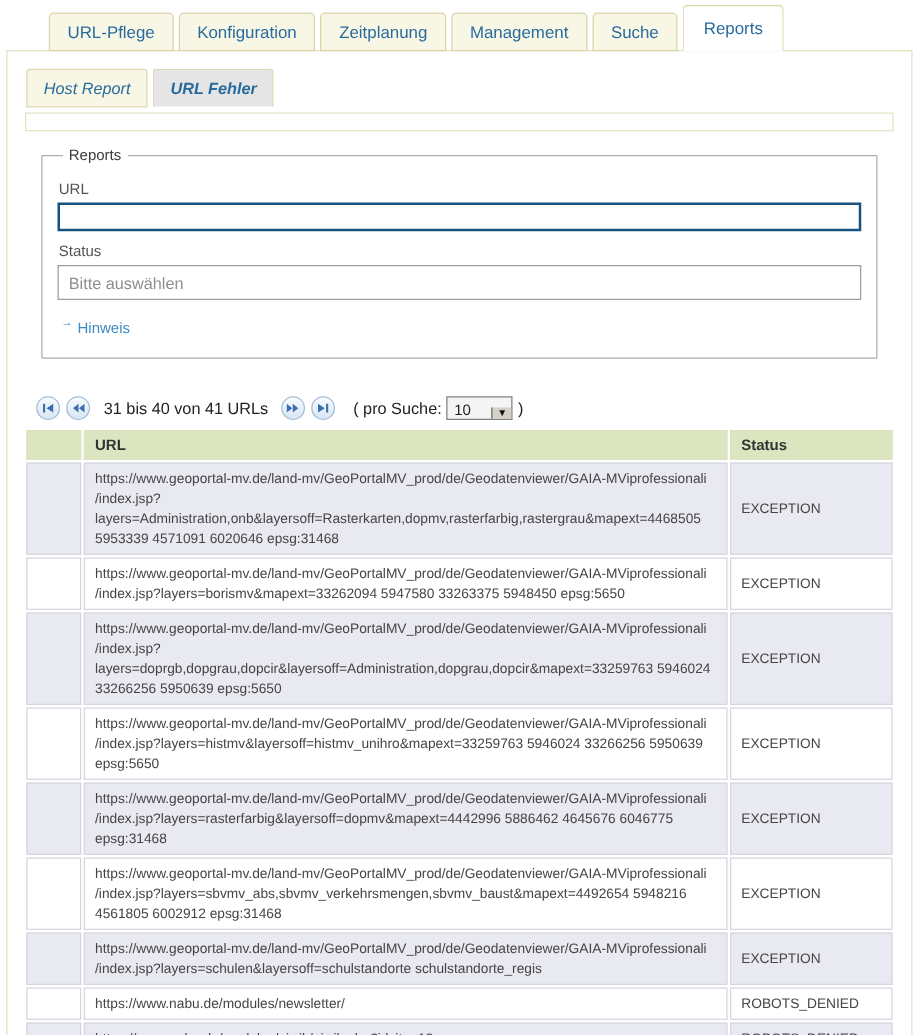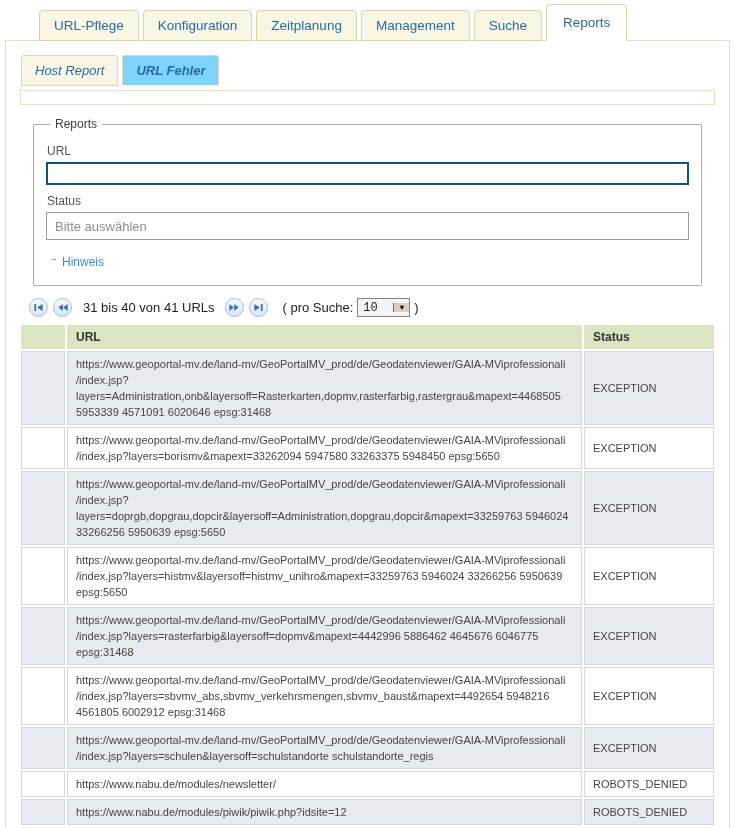--- a/index.html
+++ b/index.html
@@ -12,42 +12,42 @@
   .tab.active{background:#fff;border-color:#d9d5a7;border-bottom-color:#fff;
     padding:10px 16px 10px;font-size:13.5px;}
   
   .page{margin:0 5px;border:1px solid #e3e0c0;background:#fff;padding:13px 13px 14px;
     min-height:760px;box-sizing:border-box;}
   
   .subtabbar{padding:1px 0 0 2px;margin-bottom:-1px;position:relative;z-index:2;white-space:nowrap;}
   .subtab{display:inline-block;padding:7px 13px;margin-right:4px;background:#f8f7e6;
     border:1px solid #ddd9b0;border-radius:3px 3px 0 0;color:#2a6b9d;
     font-size:13px;font-style:italic;cursor:pointer;text-align:center;}
-  .subtab.active{background:#7dd3fc;border-bottom-color:#fff;font-weight:bold;}
+  .subtab.active{background:#e5e5e5;border-bottom-color:#fff;font-weight:bold;}
   .msgstrip{margin:5px 1px 12px;border:1px solid #e6e3c4;height:13px;background:#fff;}
   
   fieldset.filter{margin:0 14px;border:1px solid #adadad;padding:4px 12px 15px;border-radius:1px;}
   fieldset.filter legend{font-size:12px;color:#3c3c3c;padding:0 5px;margin-left:4px;}
   .field-label{font-size:12px;color:#545454;margin:9px 0 4px 1px;}
   .url-input{display:block;width:100%;box-sizing:border-box;height:23px;border:2px solid #15517d;
     background:#fff;font-size:13px;padding:0 6px;outline:none;font-family:inherit;}
   .status-select{box-sizing:border-box;width:100%;border:1px solid #9d9d9d;background:#fff;
     color:#8e8e8e;font-size:13px;padding:6px 8px 5px;cursor:pointer;}
   .hinweis{margin:13px 0 0 3px;font-size:12px;color:#3f8cc5;cursor:pointer;display:inline-block;}
   .hinweis .arrow{font-size:9px;vertical-align:super;margin-right:4px;display:inline-block;}
   
-  .pagebar{display:flex;align-items:center;margin:12px 0 6px 10px;font-size:13px;color:#222;}
+  .pagebar{display:flex;align-items:center;margin:30px 0 6px 10px;font-size:13px;color:#222;}
   .pgbtn{width:17px;height:17px;border-radius:50%;border:1px solid #a3bcd9;margin-right:5px;
     background:linear-gradient(#f6fafd,#d9e6f4);display:inline-flex;align-items:center;
     justify-content:center;cursor:pointer;box-shadow:inset 0 1px 0 #fff;}
   .pgbtn svg{display:block;}
   .pg-range{margin:0 10px 0 6px;}
   .pg-per{margin-left:10px;display:flex;align-items:center;}
-  .ps-select{display:inline-flex;align-items:center;border:1px solid #828282;background:#f4f4f4;
-    height:17px;margin:0 4px;cursor:pointer;font-family:Liberation Mono, monospace;}
+  .ps-select{display:inline-flex;align-items:flex-end;border:1px solid #828282;background:#f4f4f4;
+    height:17px;margin:0 4px;cursor:pointer;}
   .ps-val{padding:1px 12px 0 5px;font-size:12px;color:#222;min-width:18px;}
   .ps-btn{width:15px;background:#d4d0c8;border-left:1px solid #6d6d6d;display:flex;
     align-items:center;justify-content:center;font-size:8px;color:#111;}
   
   table.results{border-collapse:separate;border-spacing:2px;width:100%;margin-top:4px;}
   table.results th{background:#dbe6c0;border:1px solid #dbe6c0;color:#333;font-size:12px;
     text-align:left;font-weight:bold;padding:4px 8px;}
   table.results td{border:1px solid #d6d6de;font-size:11px;line-height:16px;color:#454545;
     padding:4px 8px;vertical-align:middle;overflow-wrap:anywhere;}
   tr.alt td{background:#e9e9f1;}

